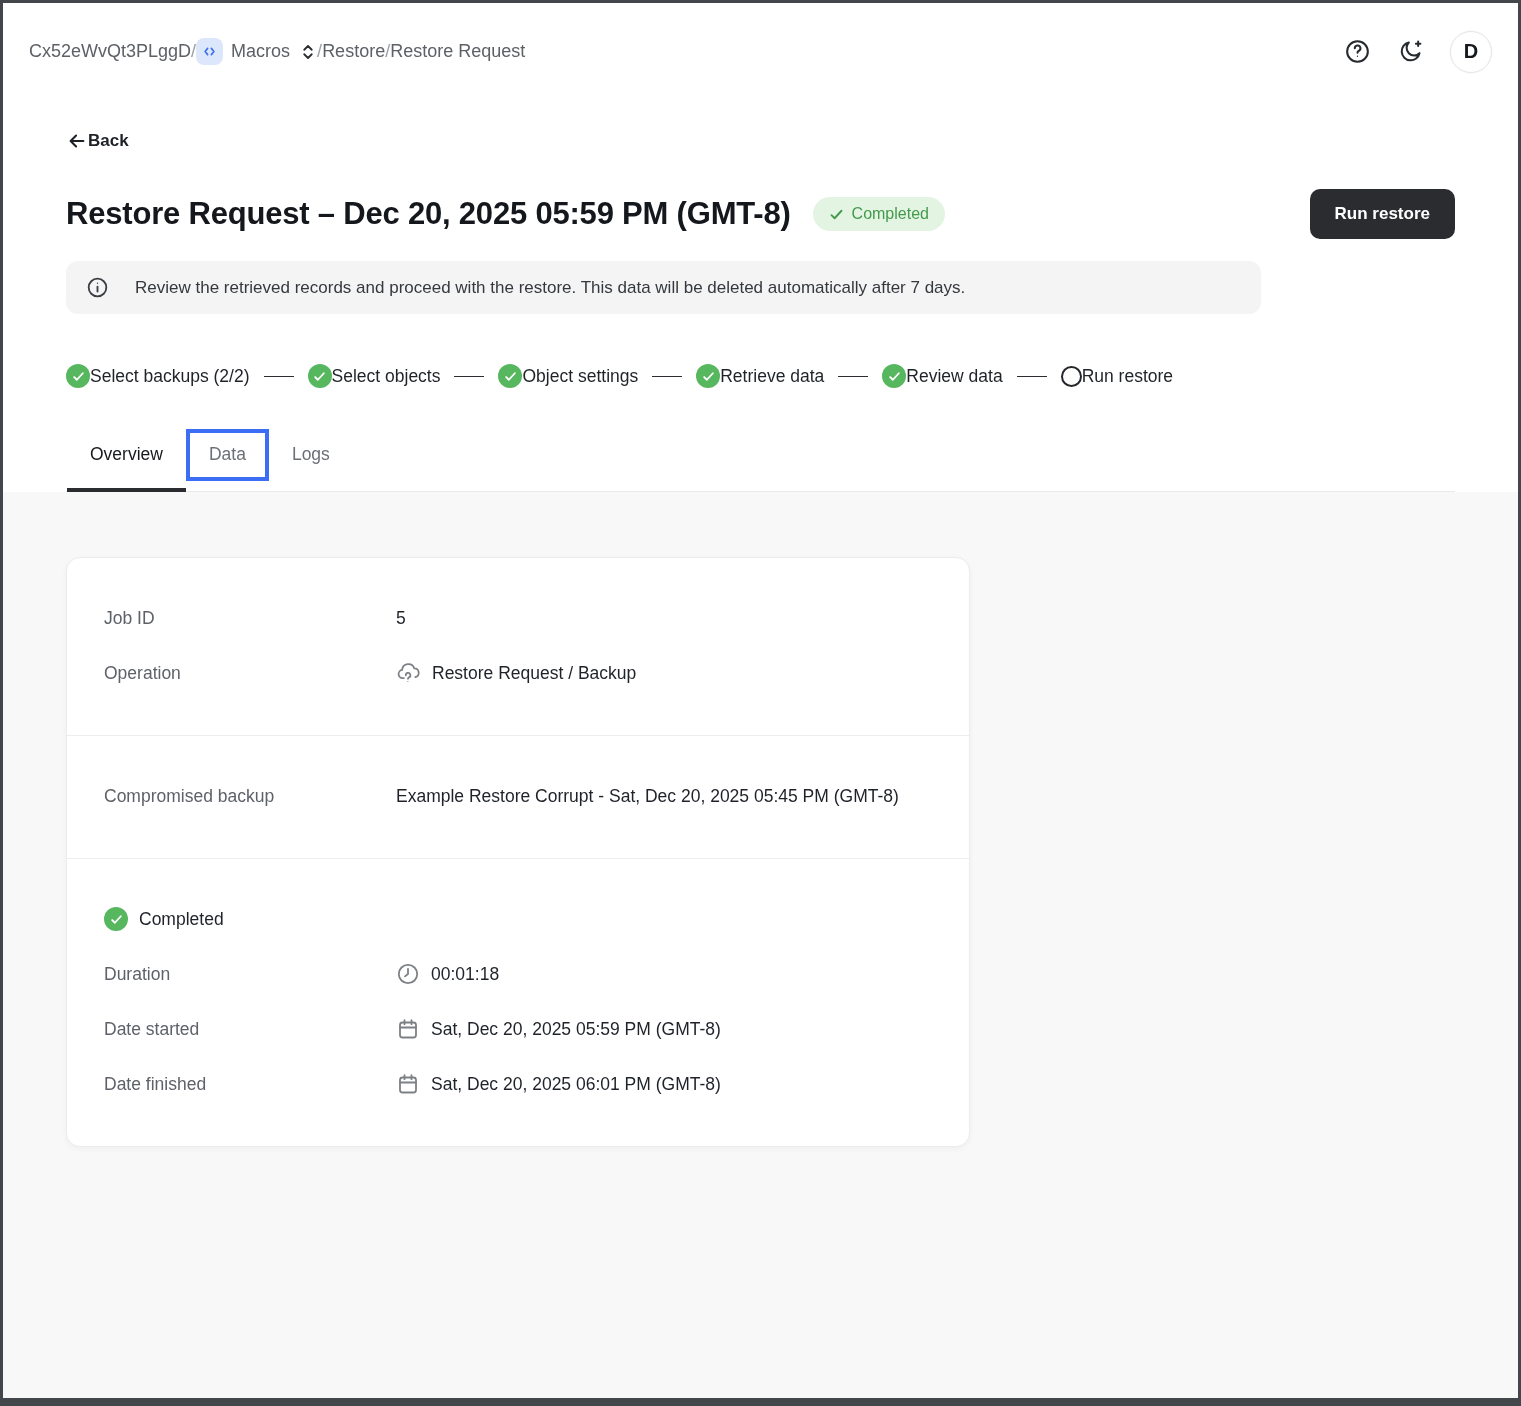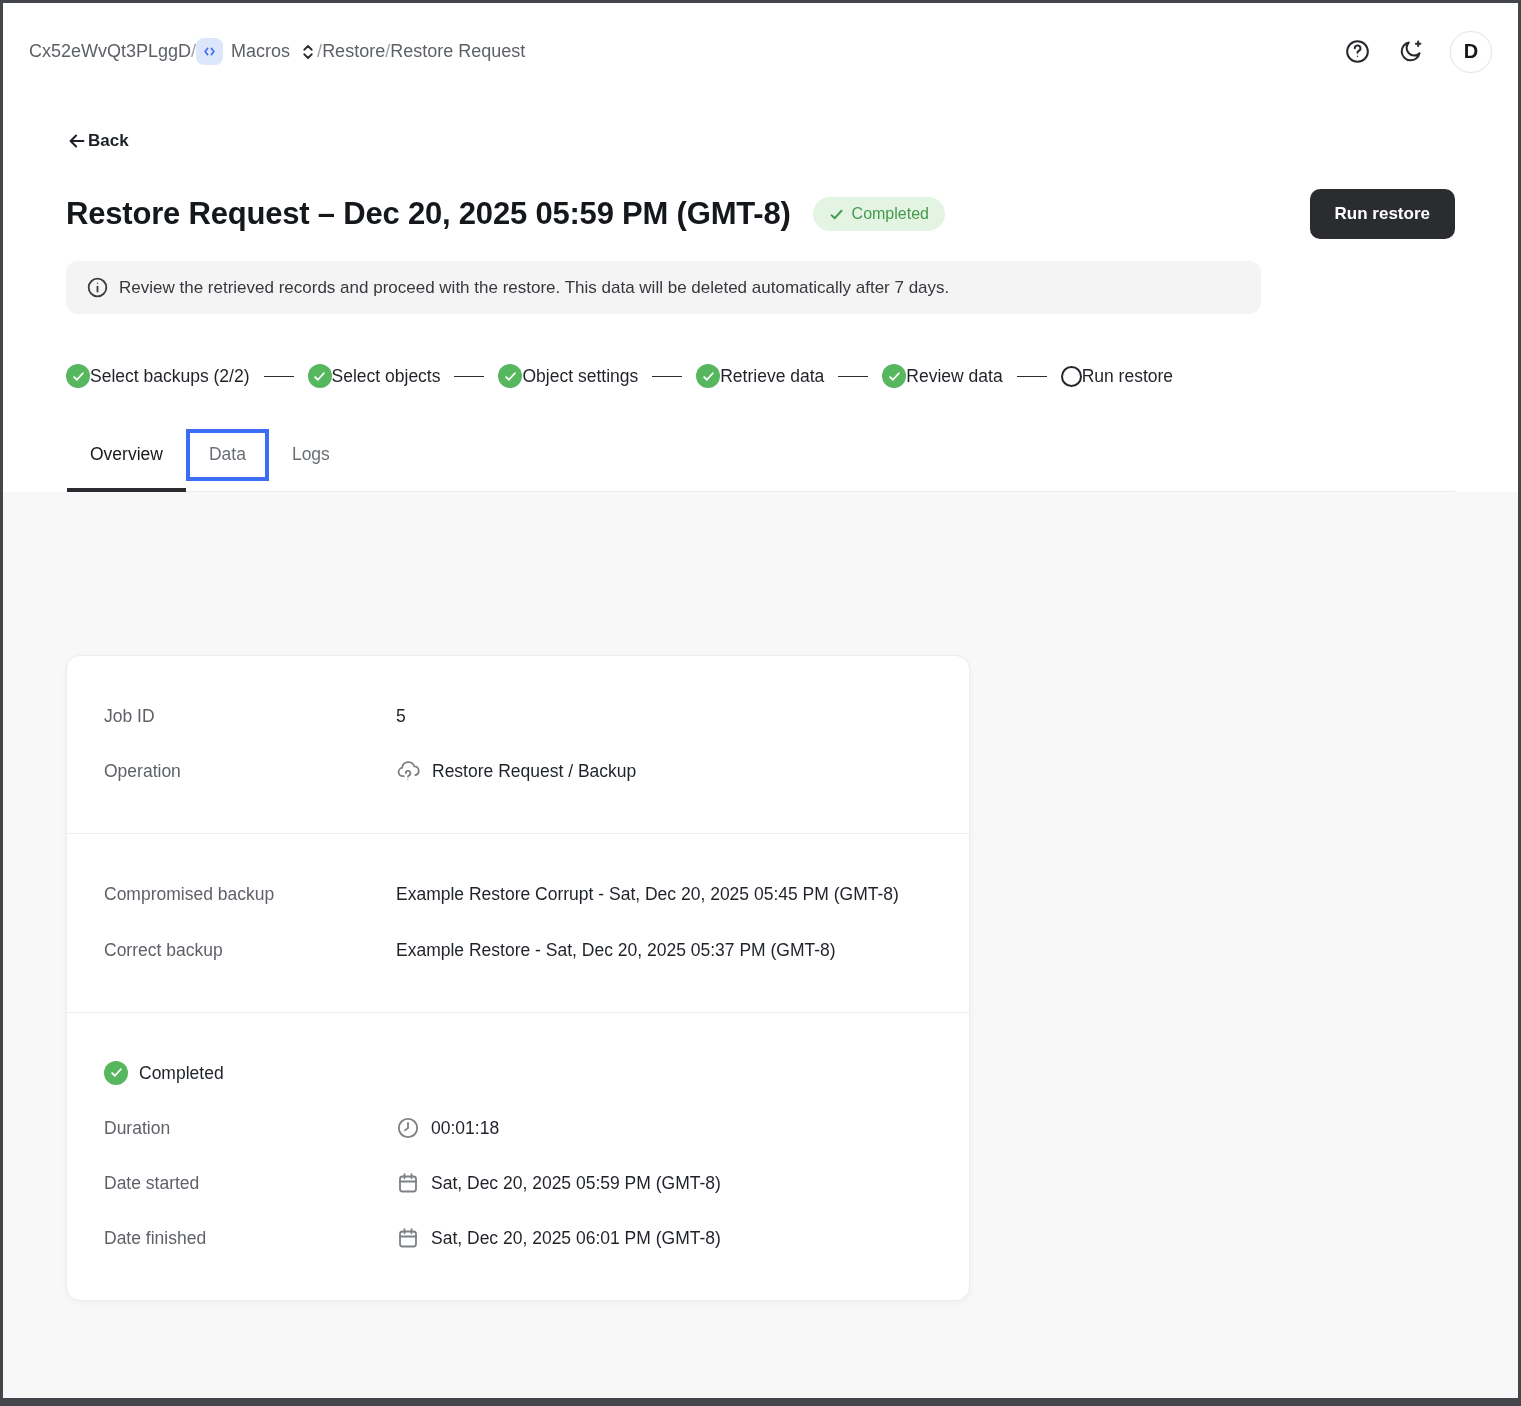--- a/index.html
+++ b/index.html
@@ -29,41 +29,41 @@
   
   .header { padding:30px 63px 0 63px; background:#fff; flex:0 0 auto; }
   .back { display:inline-flex; align-items:center; font-size:17px; font-weight:bold; color:#1d2126; cursor:pointer; }
   .title-row { display:flex; align-items:center; margin-top:33px; }
   .page-title { font-size:31px; font-weight:bold; color:#14171b; letter-spacing:-0.2px; }
   .status-pill { margin-left:22px; display:inline-flex; align-items:center; gap:8px;
     background:#e3f4e3; color:#449a4c; font-size:16px; border-radius:999px; padding:8px 16px; }
   .run-btn { margin-left:auto; background:#2a2c30; color:#fff; font-size:17px; font-weight:bold;
     border:none; border-radius:10px; padding:15px 25px; cursor:pointer; font-family:inherit; }
   .info-banner { margin-top:22px; width:1195px; background:#f4f4f5; border-radius:12px;
-    padding:15px 20px; display:flex; align-items:center; gap:10px; font-size:17px; color:#35393e; }
+    padding:15px 20px; display:flex; align-items:center; gap:26px; font-size:17px; color:#35393e; }
   .info-banner .ic { color:#3a3e43; flex:0 0 auto; display:flex; }
 
   
   .stepper { display:flex; align-items:center; margin-top:50px; flex-wrap:nowrap; }
   .step { display:flex; align-items:center; font-size:17.5px; color:#1f2328; cursor:pointer; white-space:nowrap; }
   .step-dot-done { width:24px; height:24px; border-radius:50%; background:#57b75f; display:flex; align-items:center; justify-content:center; flex:0 0 auto; }
   .step-dot-pending { width:21px; height:21px; border-radius:50%; border:2.5px solid #23262b; background:#fff; flex:0 0 auto; }
   .step-dash { width:30px; height:0; border-top:1.8px solid #2a2d32; margin:0 14px; flex:0 0 auto; }
 
   
   .tabs { display:flex; align-items:center; margin-top:30px; border-bottom:1px solid #eaeaea; height:74px;
     padding:0 0 0 1px; }
   .tab { height:100%; display:flex; align-items:center; padding:0 23px; font-size:17.5px; color:#6b7076;
     cursor:pointer; position:relative; }
   .tab.active { color:#17191d; font-weight:normal; }
   .tab.active::after { content:""; position:absolute; left:0; right:0; bottom:-1px; height:4px; background:#2a2c30; }
   .tab.focused { height:52px; border:4px solid #3c6ef5; padding:0 19px; color:#6b7076; }
 
   
-  .content { flex:1; background:#f8f8f9; padding:65px 63px 0 63px; display:flex; align-items:center; }
+  .content { flex:1; background:#f8f8f9; padding:65px 63px 0 63px; display:flex; align-items:flex-start; }
   .card { background:#fff; border:1px solid #ececee; border-radius:14px; box-shadow:0 2px 6px rgba(0,0,0,0.04); }
   .card-main { width:904px; }
   .card-side { width:428px; height:723px; padding:46px 38px; }
 
   .sect { padding:44px 37px 46px 37px; }
   .sect + .sect { border-top:1px solid #ededef; }
   .frow { display:flex; align-items:flex-start; }
   .frow + .frow { margin-top:23px; }
   .sect2 .frow { align-items:center; }
   .sect2 .frow + .frow { margin-top:24px; }
@@ -238,24 +238,20 @@
             <span>Restore Request / Backup</span>
           </div>
         </div>
       </div>
 
       <div class="sect sect2">
         <div class="frow">
           <div class="flabel">Compromised backup</div>
           <div class="fvalue">Example Restore Corrupt - Sat, Dec 20, 2025 05:45 PM (GMT-8)</div>
         </div>
-        <div class="frow">
-          <div class="flabel">Correct backup</div>
-          <div class="fvalue">Example Restore - Sat, Dec 20, 2025 05:37 PM (GMT-8)</div>
-        </div>
       </div>
 
       <div class="sect">
         <div class="frow">
           <div class="fvalue">
             <span class="vic check-mini" style="margin-top:4px;">
               <svg width="13" height="13" viewBox="0 0 24 24" fill="none" stroke="#fff" stroke-width="3.4" stroke-linecap="round" stroke-linejoin="round">
                   <path d="M4 13l5 5L20 6"></path>
                 </svg>
             </span>

